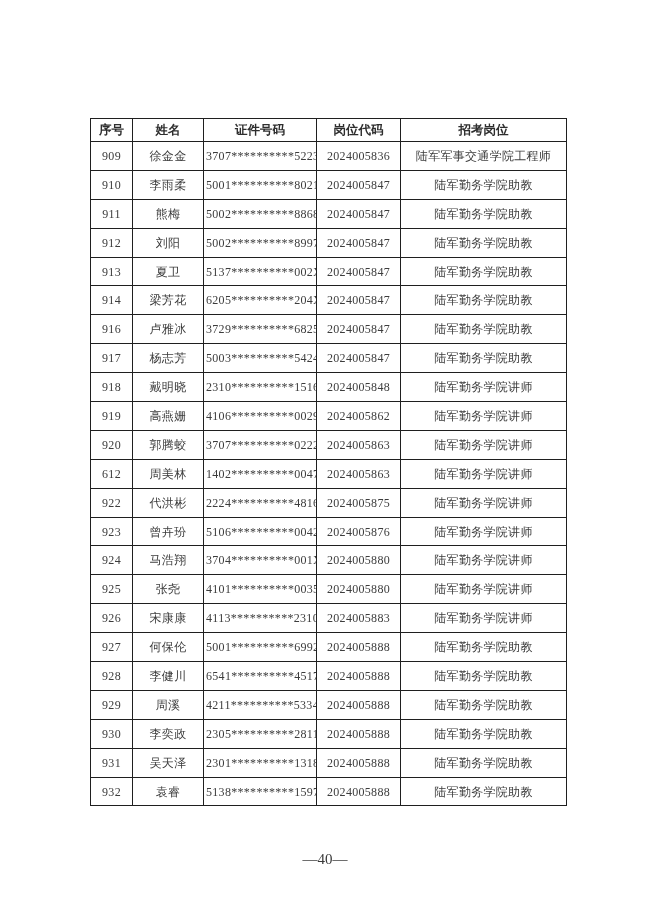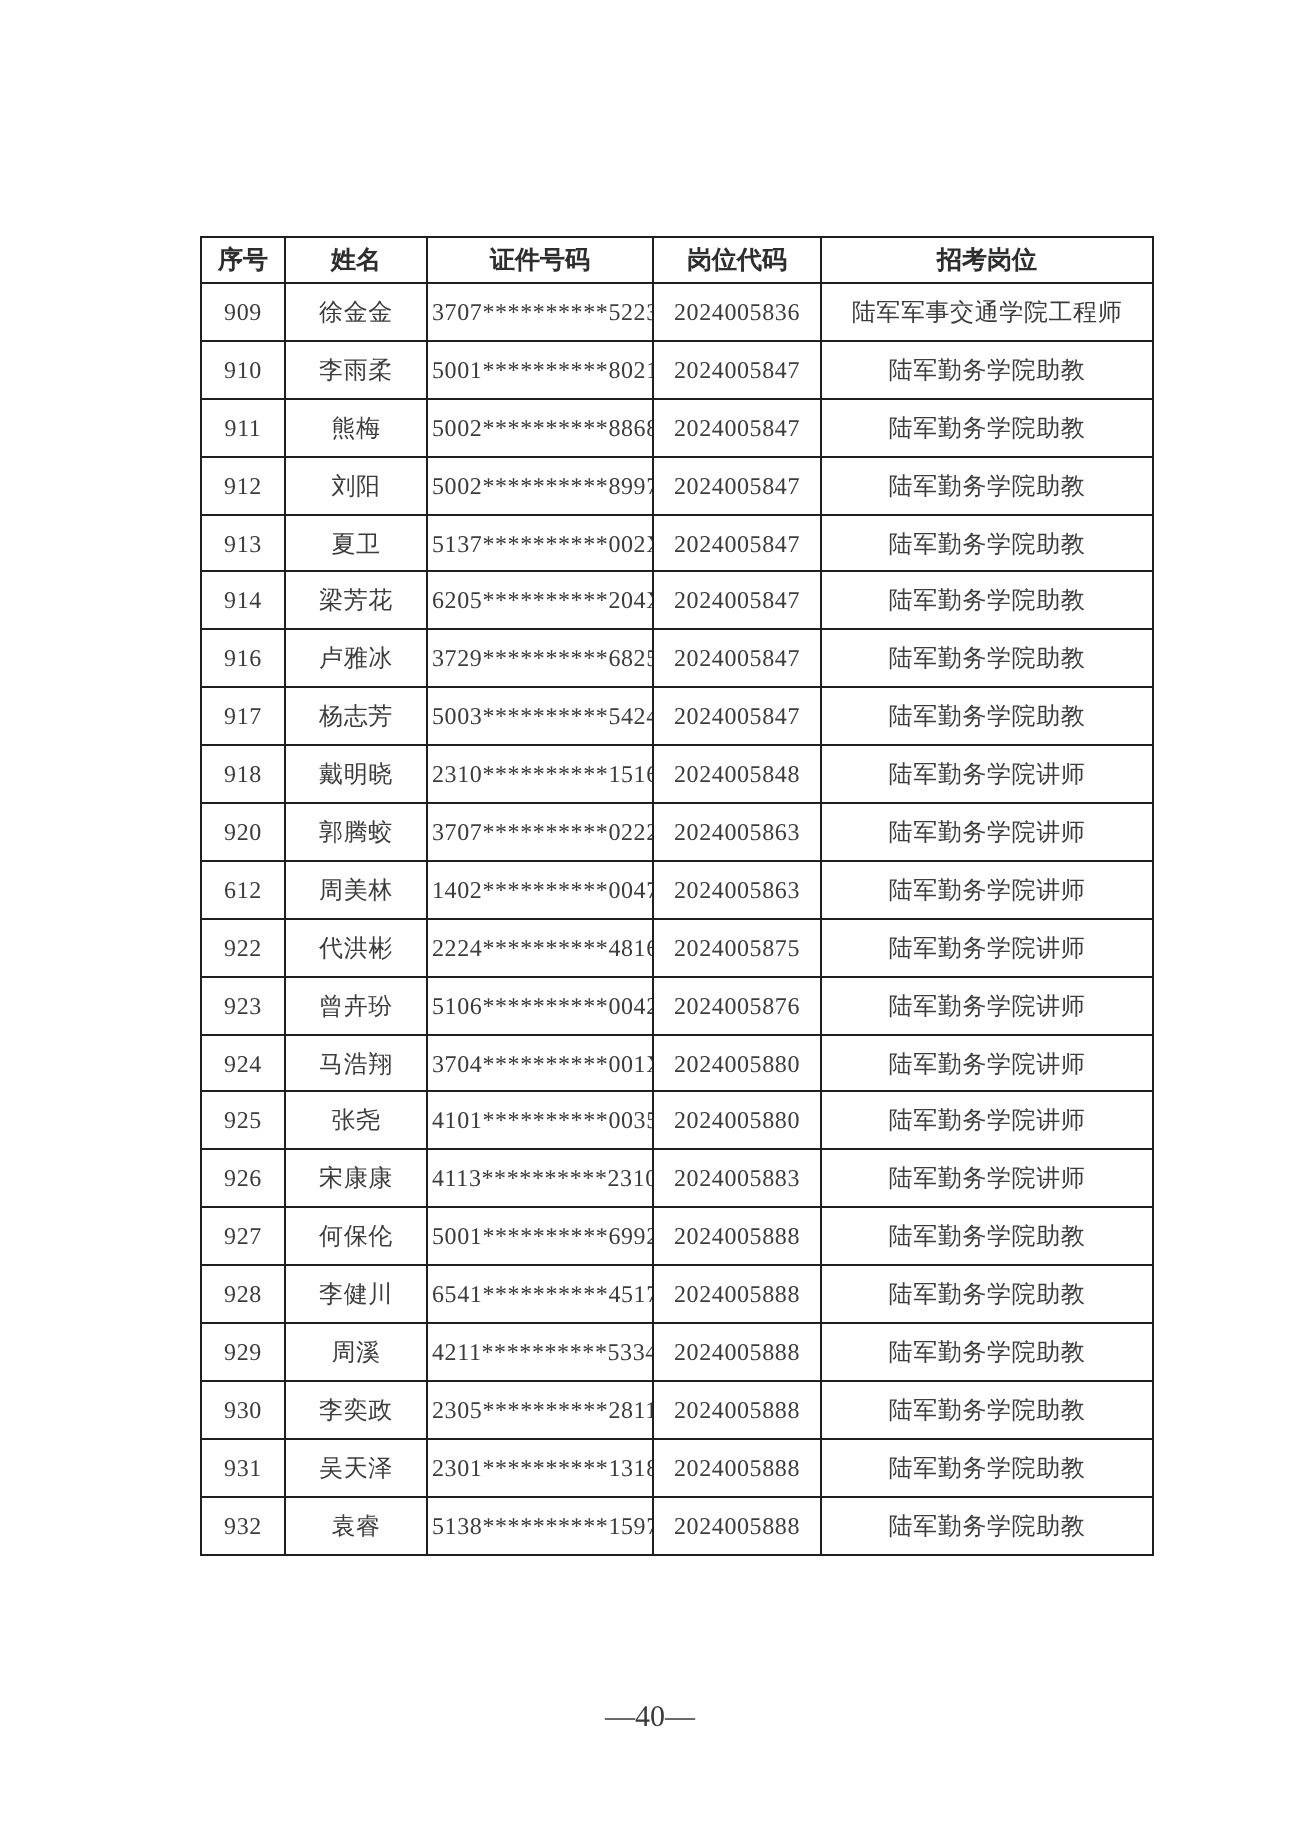--- a/index.html
+++ b/index.html
@@ -6,21 +6,21 @@
   .page{
     position:relative;
     width:650px;height:919px;
     background:#ffffff;
     font-family:"Liberation Serif","DejaVu Serif",serif;
     color:#3c3c3c;
     overflow:hidden;
   }
   table.roster{
     position:absolute;
-    left:100px;top:118px;
+    left:90px;top:118px;
     width:476px;
     border-collapse:collapse;
     table-layout:fixed;
   }
   table.roster th, table.roster td{
     border:1px solid #1f1f1f;
     text-align:center;
     vertical-align:middle;
     font-size:12px;
     line-height:1;
@@ -130,20 +130,27 @@
           <td class="cell-position">陆军勤务学院助教</td>
         </tr>
         <tr>
           <td class="cell-serial">918</td>
           <td class="cell-name">戴明晓</td>
           <td class="cell-id">2310**********1516</td>
           <td class="cell-code">2024005848</td>
           <td class="cell-position">陆军勤务学院讲师</td>
         </tr>
         <tr>
+          <td class="cell-serial">919</td>
+          <td class="cell-name">高燕姗</td>
+          <td class="cell-id">4106**********0029</td>
+          <td class="cell-code">2024005862</td>
+          <td class="cell-position">陆军勤务学院讲师</td>
+        </tr>
+        <tr>
           <td class="cell-serial">920</td>
           <td class="cell-name">郭腾蛟</td>
           <td class="cell-id">3707**********0222</td>
           <td class="cell-code">2024005863</td>
           <td class="cell-position">陆军勤务学院讲师</td>
         </tr>
         <tr>
           <td class="cell-serial">612</td>
           <td class="cell-name">周美林</td>
           <td class="cell-id">1402**********0047</td>

